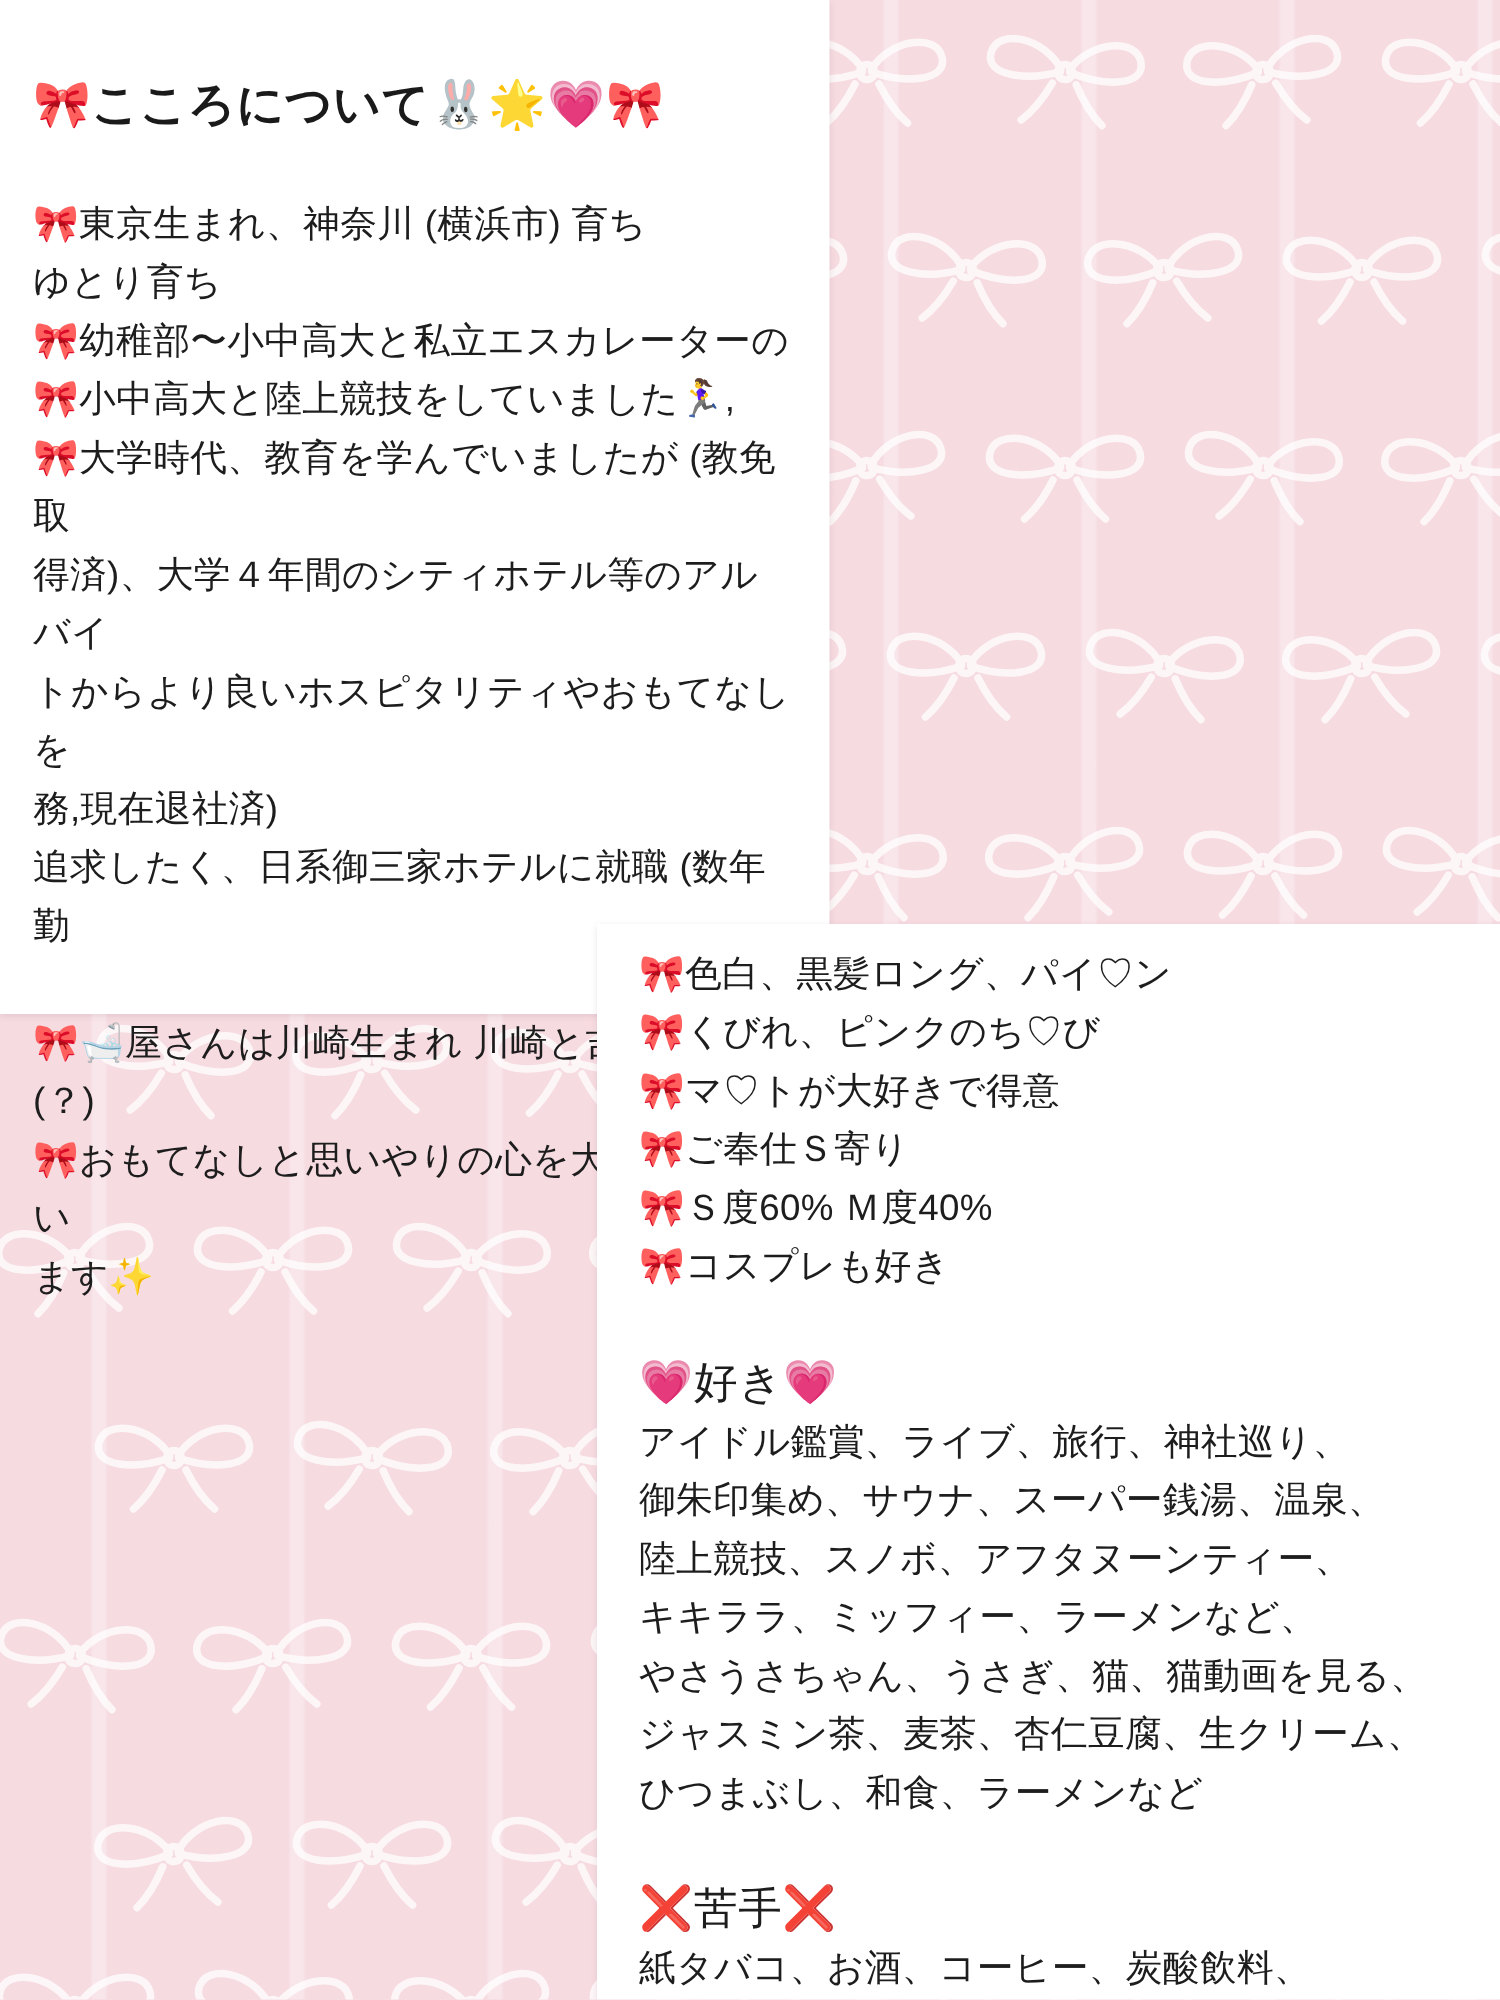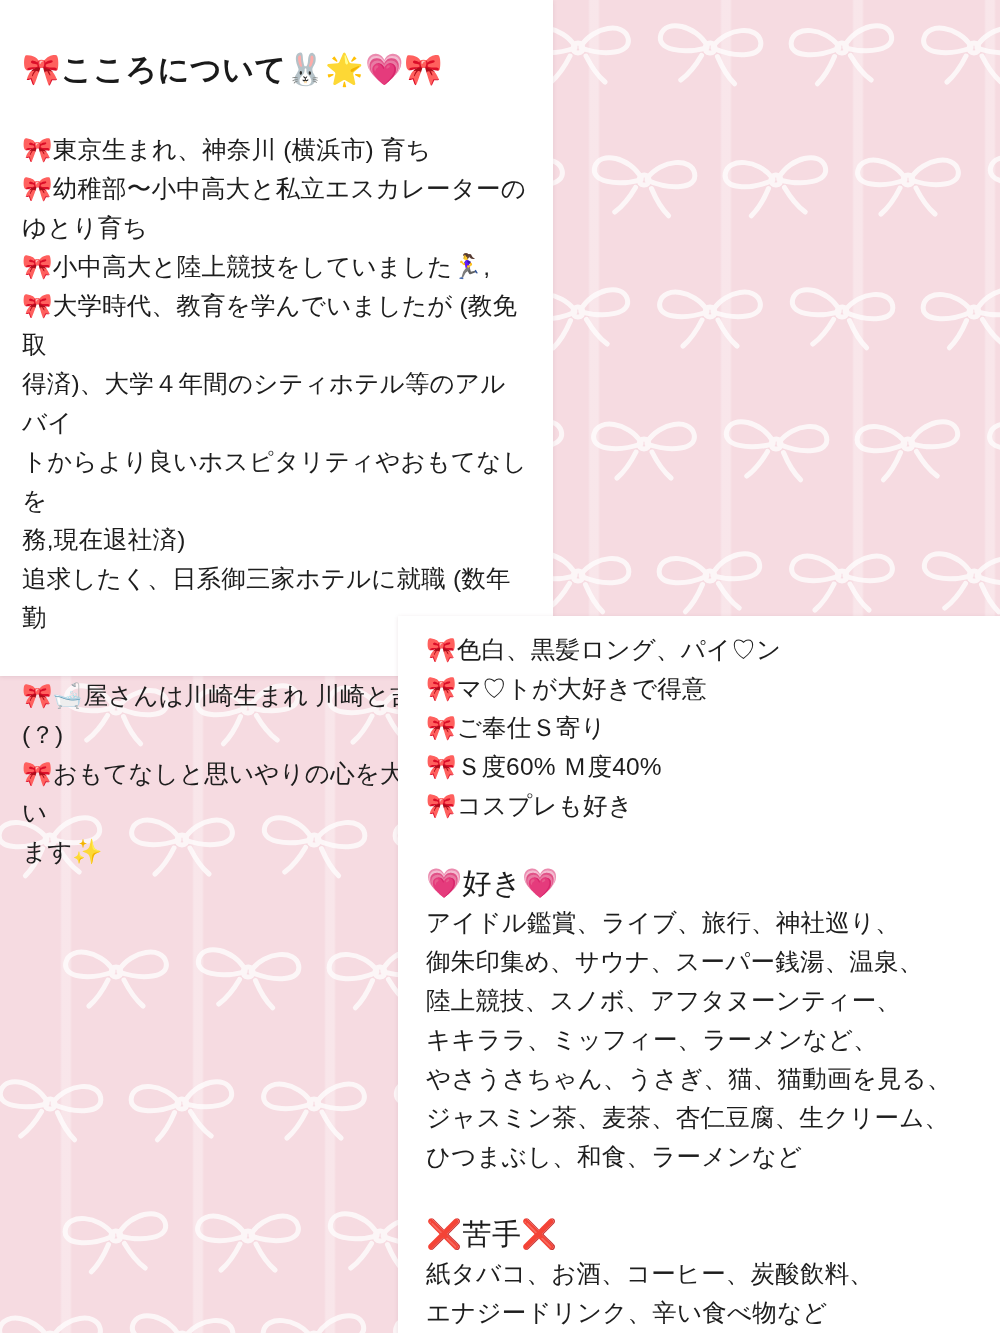--- a/index.html
+++ b/index.html
@@ -1069,38 +1069,39 @@
       <path d="M68 46 C74 58, 80 66, 87 72"></path>
     </g>
   </svg>
     </div>
   </div>
 
 <div class="card" id="card-top">
   <div class="title">🎀こころについて🐰🌟💗🎀</div>
 
   <div class="line block">🎀東京生まれ、神奈川 (横浜市) 育ち</div>
+  <div class="line block">ゆとり育ち</div>
   <div class="line block">🎀幼稚部〜小中高大と私立エスカレーターの</div>
-  <div class="line block">ゆとり育ち</div>
   <div class="line block">🎀小中高大と陸上競技をしていました🏃‍♀️,</div>
   <div class="line block">🎀大学時代、教育を学んでいましたが (教免取</div>
   <div class="line block">得済)、大学４年間のシティホテル等のアルバイ</div>
   <div class="line block">トからより良いホスピタリティやおもてなしを</div>
   <div class="line block">務,現在退社済)</div>
   <div class="line block">追求したく、日系御三家ホテルに就職 (数年勤</div>
 
   <div class="spacer"></div>
 
   <div class="line block">🎀🛁屋さんは川崎生まれ 川崎と吉原育ち (？)</div>
   <div class="line block">🎀おもてなしと思いやりの心を大切にしてい</div>
   <div class="line block">ます✨</div>
 </div>
 
 <div class="card" id="card-bottom">
   <div class="line block">🎀色白、黒髪ロング、パイ♡ン</div>
+  <div class="line block">🎀くびれ、ピンクのち♡び</div>
   <div class="line block">🎀マ♡トが大好きで得意</div>
   <div class="line block">🎀ご奉仕Ｓ寄り</div>
   <div class="line block">🎀Ｓ度60% Ｍ度40%</div>
   <div class="line block">🎀コスプレも好き</div>
 
   <div class="spacer"></div>
 
   <div class="section-head">💗好き💗</div>
   <div class="sub-body">アイドル鑑賞、ライブ、旅行、神社巡り、</div>
   <div class="sub-body">御朱印集め、サウナ、スーパー銭湯、温泉、</div>

